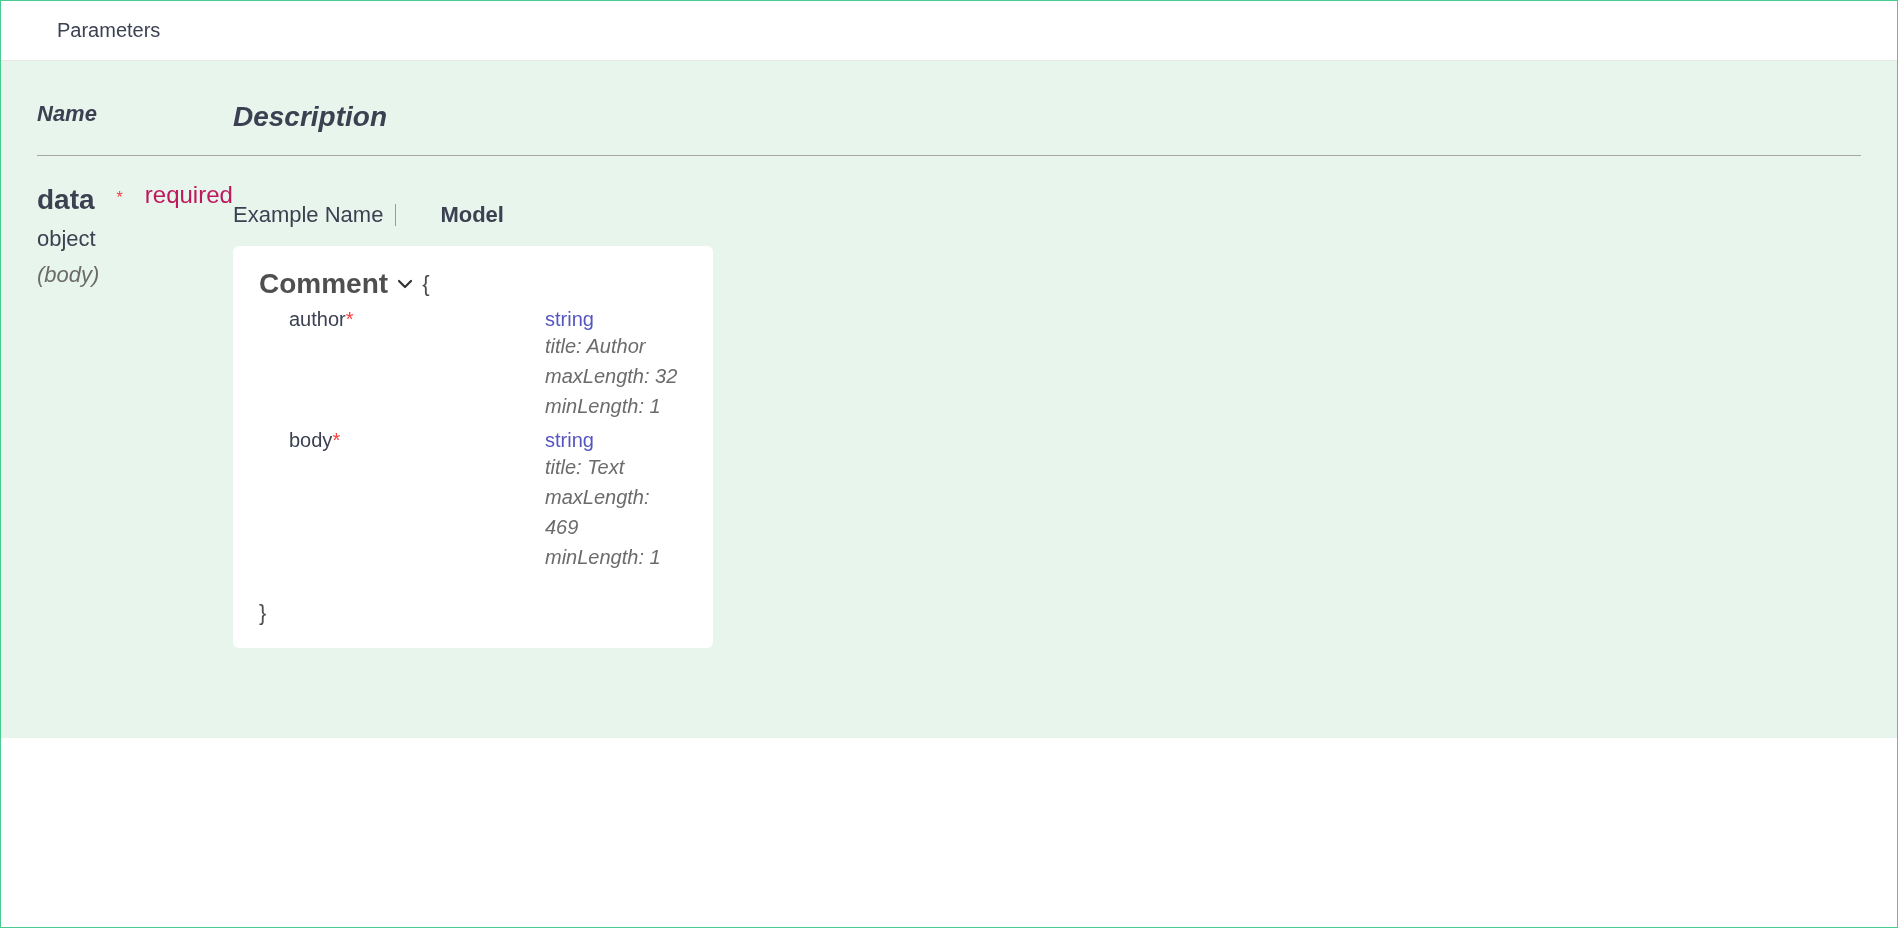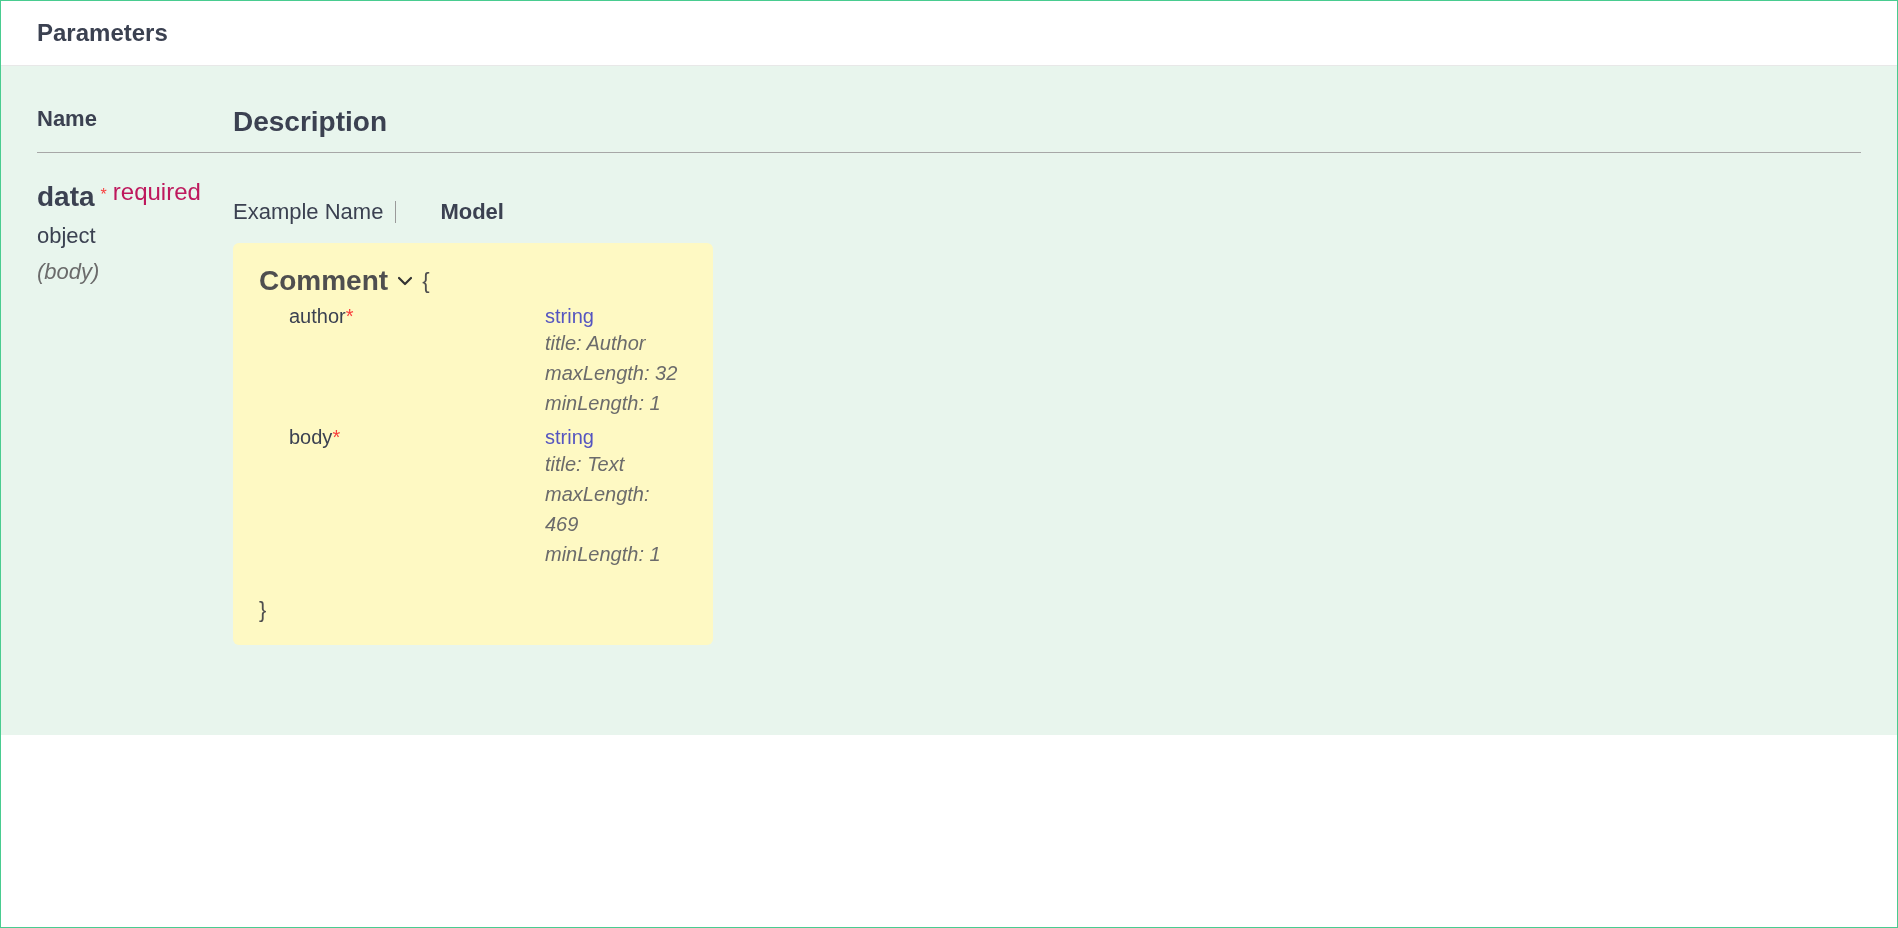--- a/index.html
+++ b/index.html
@@ -18,43 +18,45 @@
     }
     .header-bar {
       display: flex;
       justify-content: space-between;
       align-items: center;
       padding: 18px 36px;
       background: #fff;
       border-bottom: 1px solid #e8e8e8;
     }
     .header-title {
-      font-size: 24px;
-      font-weight: 700;
-      color: #3b4151;
+      font-size: 20px;
+      font-weight: 400;
+      color: #3b4151;
+      margin-left: 20px;
     }
     .try-button {
       background: #fff;
       border: 2px solid #686f7d;
       border-radius: 5px;
       padding: 12px 40px;
       font-size: 22px;
       font-weight: 700;
       color: #3b4151;
       cursor: pointer;
     }
     .content-area {
       background: #e8f5ed;
       padding: 40px 36px 90px 36px;
     }
     .columns-header {
       display: flex;
-      padding-bottom: 14px;
+      padding-bottom: 22px;
       border-bottom: 1px solid #a7a7a7;
       margin-bottom: 28px;
+      font-style: italic;
     }
     .col-name {
       width: 196px;
       font-size: 22px;
       font-weight: 700;
       color: #3b4151;
     }
     .col-desc {
       font-size: 28px;
       font-weight: 700;
@@ -62,21 +64,21 @@
     }
     .param-row {
       display: flex;
     }
     .param-left {
       width: 196px;
     }
     .param-name-line {
       display: flex;
       align-items: baseline;
-      gap: 6px;
+      gap: 22px;
       margin-bottom: 10px;
     }
     .param-name {
       font-size: 28px;
       font-weight: 700;
       color: #3b4151;
     }
     .req-star {
       color: #f93e3e;
       font-size: 16px;
@@ -117,21 +119,21 @@
       width: 1px;
       height: 22px;
       background: #9a9a9a;
       margin: 0 12px;
     }
     .tab-active {
       font-weight: 700;
       margin-left: 32px;
     }
     .model-box {
-      background: #fef9c3;
+      background: #ffffff;
       border-radius: 6px;
       padding: 22px 26px;
       width: 480px;
       font-size: 20px;
     }
     .model-title-line {
       display: flex;
       align-items: center;
       gap: 10px;
       margin-bottom: 8px;

